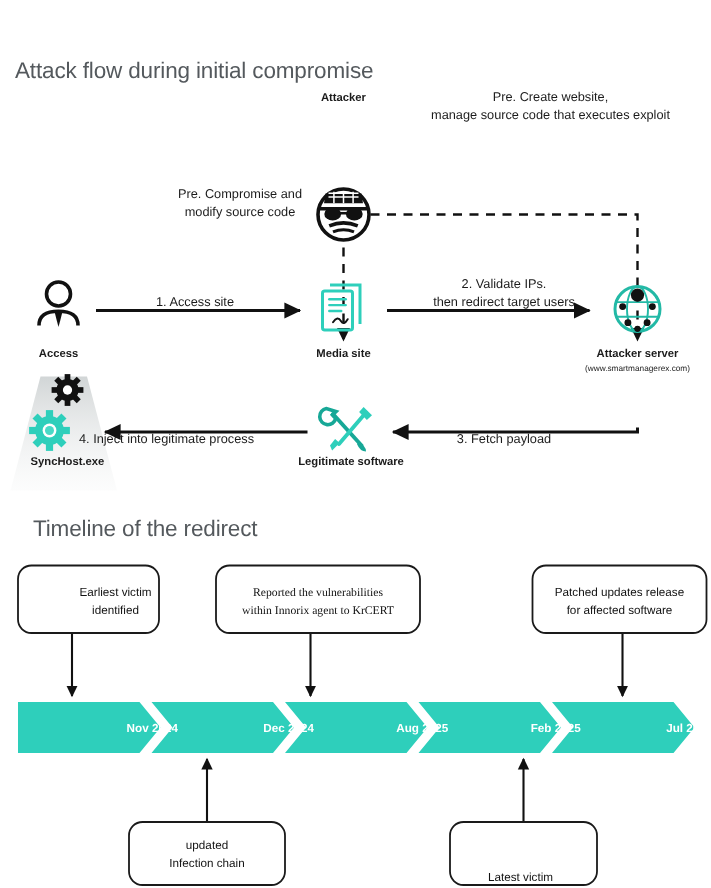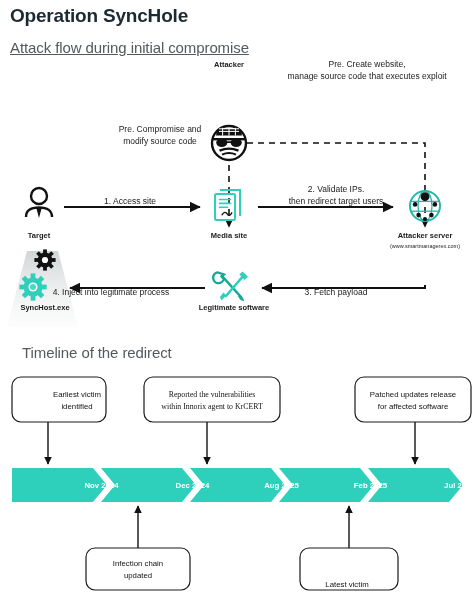--- a/index.html
+++ b/index.html
@@ -16,21 +16,20 @@
   
   .title{
     position:absolute;left:10px;top:5px;
     font-size:19px;font-weight:bold;color:#1b2a32;
     letter-spacing:-0.2px;
   }
   .subtitle{
     position:absolute;left:10px;top:39px;
     font-size:15px;font-weight:normal;color:#54595d;
     letter-spacing:-0.1px;
-    text-decoration:underline;
   }
   .section2-title{
     position:absolute;left:22px;top:344px;
     font-size:15px;font-weight:normal;color:#54595d;
     letter-spacing:-0.1px;
   }
 
   
   .flow-svg{position:absolute;left:0;top:55px;width:474px;height:280px;}
 
@@ -63,21 +62,20 @@
     font-size:7.8px;font-weight:bold;color:#ffffff;
     white-space:nowrap;
     padding-left:42px;
   }
 </style>
 </head>
 <body>
 
 <div class="page">
 
-  <div class="title">Operation SyncHole</div>
   <div class="subtitle">Attack flow during initial compromise</div>
   <div class="section2-title">Timeline of the redirect</div>
 
   <svg class="flow-svg" viewBox="0 0 474 280">
     <defs>
       <marker id="ah" markerWidth="7" markerHeight="7" refX="5.2" refY="3" orient="auto">
         <path d="M0,0.3 L5.6,3 L0,5.7 z" fill="#111"></path>
       </marker>
       <marker id="ahd" markerWidth="7" markerHeight="7" refX="5.2" refY="3" orient="auto">
         <path d="M0,0.3 L5.6,3 L0,5.7 z" fill="#111"></path>
@@ -210,21 +208,21 @@
         </g>
         <circle cx="0" cy="0" r="9.6" fill="#2ecfbb"></circle>
         <circle cx="0" cy="0" r="4.6" fill="#fff"></circle>
         <circle cx="0" cy="0" r="3.0" fill="#4ad9c6"></circle>
       </g>
     </g>
   </svg>
 
   <div class="nlabel" style="left:189px;top:60px;width:80px;">Attacker</div>
 
-  <div class="nlabel" style="left:0px;top:231px;width:78px;">Target</div>
+  <div class="nlabel" style="left:0px;top:231px;width:78px;">Access</div>
 
   <div class="nlabel" style="left:189px;top:231px;width:80px;">Media site</div>
 
   <div class="nlabel" style="left:375px;top:231px;width:100px;">Attacker server</div>
   <div class="nsub" style="left:367px;top:243px;width:116px;">(www.smartmanagerex.com)</div>
 
   <div class="nlabel" style="left:180px;top:303px;width:108px;">Legitimate software</div>
 
   <div class="nlabel" style="left:0px;top:303px;width:90px;">SyncHost.exe</div>
 
@@ -308,22 +306,22 @@
     <div>Reported the vulnerabilities</div>
     <div>within Innorix agent to KrCERT</div>
   </div>
 
   <div class="tlbox-text" style="left:355px;top:389px;width:116px;">
     <div>Patched updates release</div>
     <div>for affected software</div>
   </div>
 
   <div class="tlbox-text" style="left:86px;top:558px;width:104px;">
+    <div>updated</div>
     <div>Infection chain</div>
-    <div>updated</div>
   </div>
 
   <div class="tlbox-text" style="left:300px;top:558px;width:94px;margin-top:21px;">
     <div>Latest victim</div>
     <div>identified</div>
   </div>
 
 </div>
 
 </body></html>

